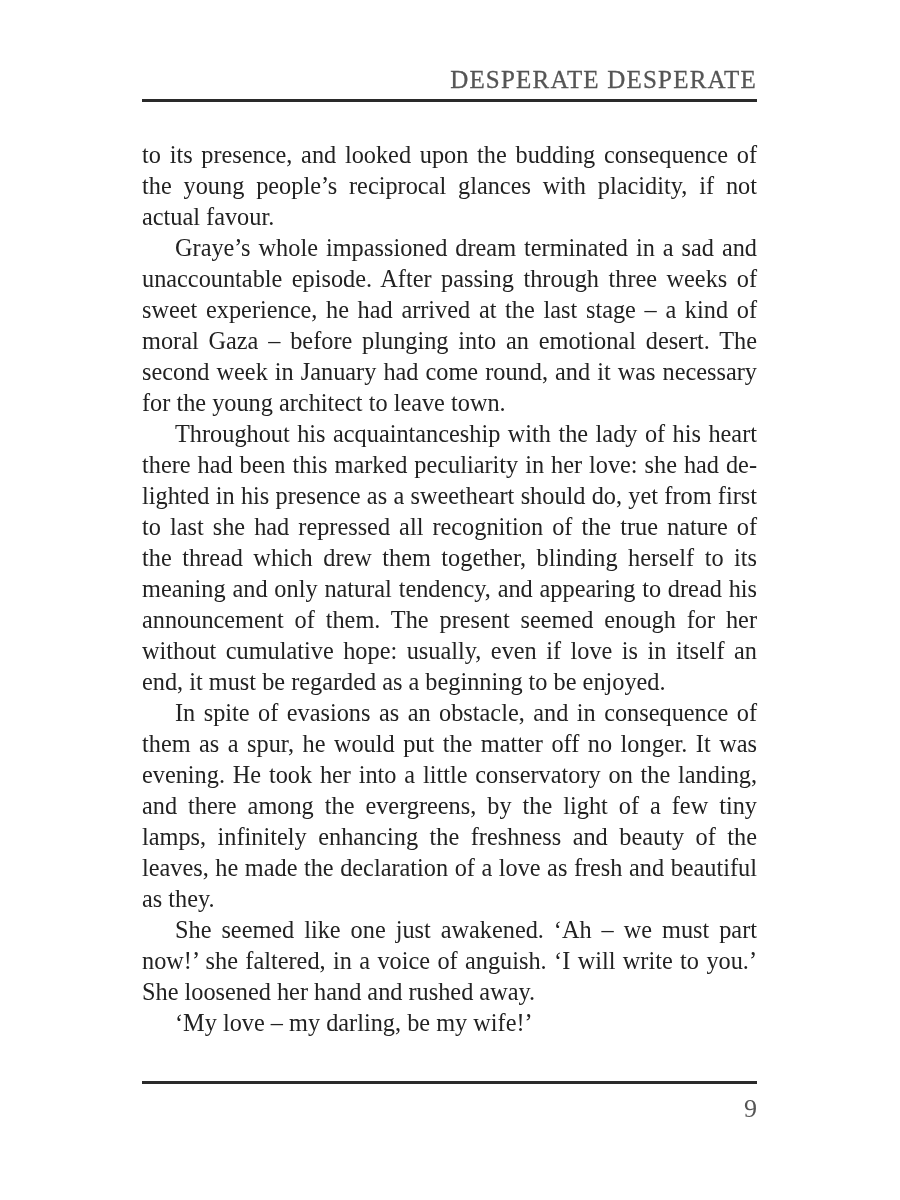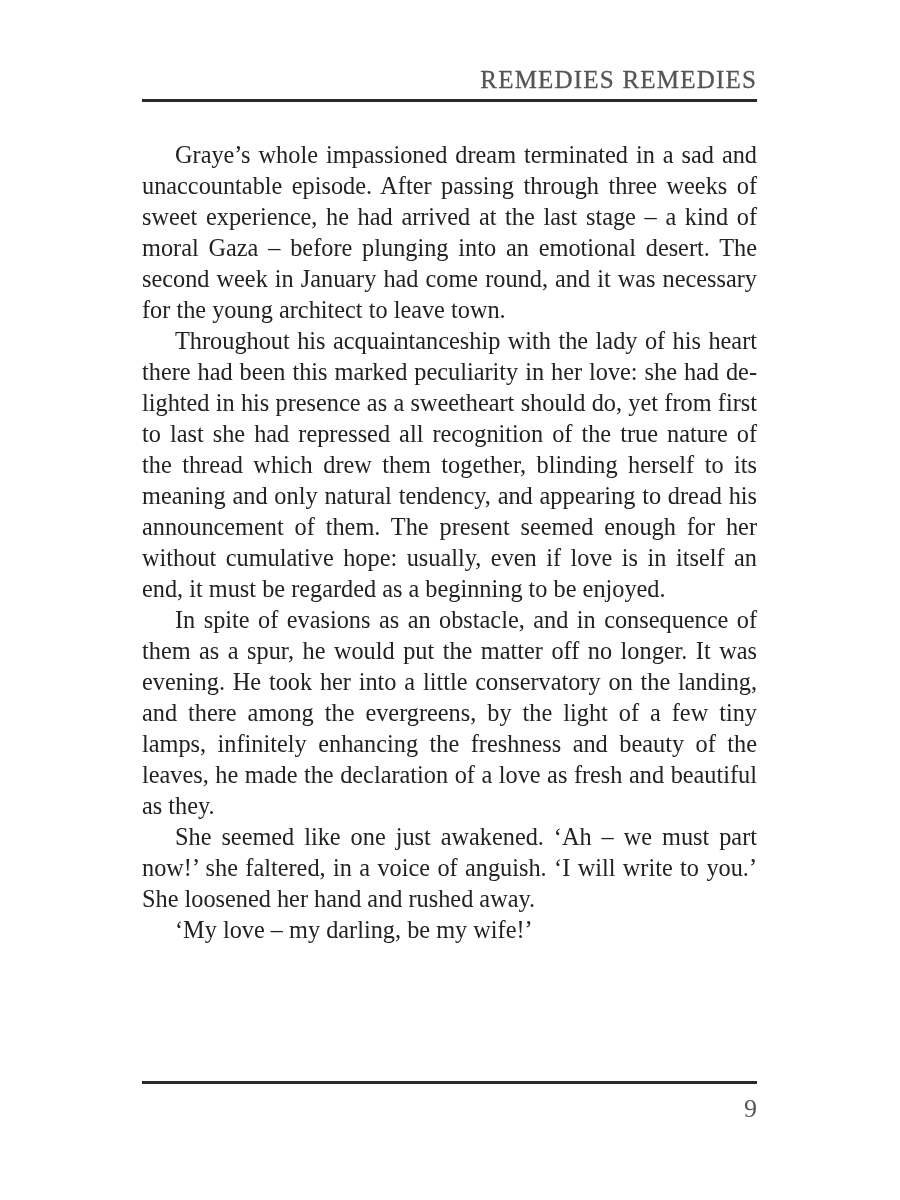--- a/index.html
+++ b/index.html
@@ -25,24 +25,25 @@
   .body-text p.noindent { text-indent: 0; }
   .folio {
     position: absolute; right: 143px; top: 1094px;
     font-family: "Liberation Serif", serif; font-size: 26px; color: #555;
   }
 </style>
 </head>
 <body>
 
 <div class="page">
-  <div class="running-head">REMEDIES REMEDIES</div>
+  <div class="running-head">DESPERATE DESPERATE</div>
   <div class="rule top"></div>
 
   <div class="body-text">
+    <p class="noindent">to its presence, and looked upon the budding consequence of the young people’s reciprocal glances with placidity, if not actual favour.</p>
     <p>Graye’s whole impassioned dream terminated in a sad and unaccountable episode. After passing through three weeks of sweet experience, he had arrived at the last stage – a kind of moral Gaza – before plunging into an emotional desert. The second week in January had come round, and it was nec­essary for the young architect to leave town.</p>
     <p>Throughout his acquaintanceship with the lady of his heart there had been this marked peculiarity in her love: she had de­lighted in his presence as a sweetheart should do, yet from first to last she had repressed all recognition of the true nature of the thread which drew them together, blinding herself to its meaning and only natural tendency, and appearing to dread his announcement of them. The present seemed enough for her without cumulative hope: usually, even if love is in itself an end, it must be regarded as a beginning to be enjoyed.</p>
     <p>In spite of evasions as an obstacle, and in consequence of them as a spur, he would put the matter off no longer. It was evening. He took her into a little conservatory on the landing, and there among the evergreens, by the light of a few tiny lamps, infinitely enhancing the freshness and beauty of the leaves, he made the declaration of a love as fresh and beautiful as they.</p>
     <p>She seemed like one just awakened. ‘Ah – we must part now!’ she faltered, in a voice of anguish. ‘I will write to you.’ She loosened her hand and rushed away.</p>
     <p>‘My love – my darling, be my wife!’</p>
   </div>
 
   <div class="rule bottom"></div>
   <div class="folio">9</div>
 </div>

